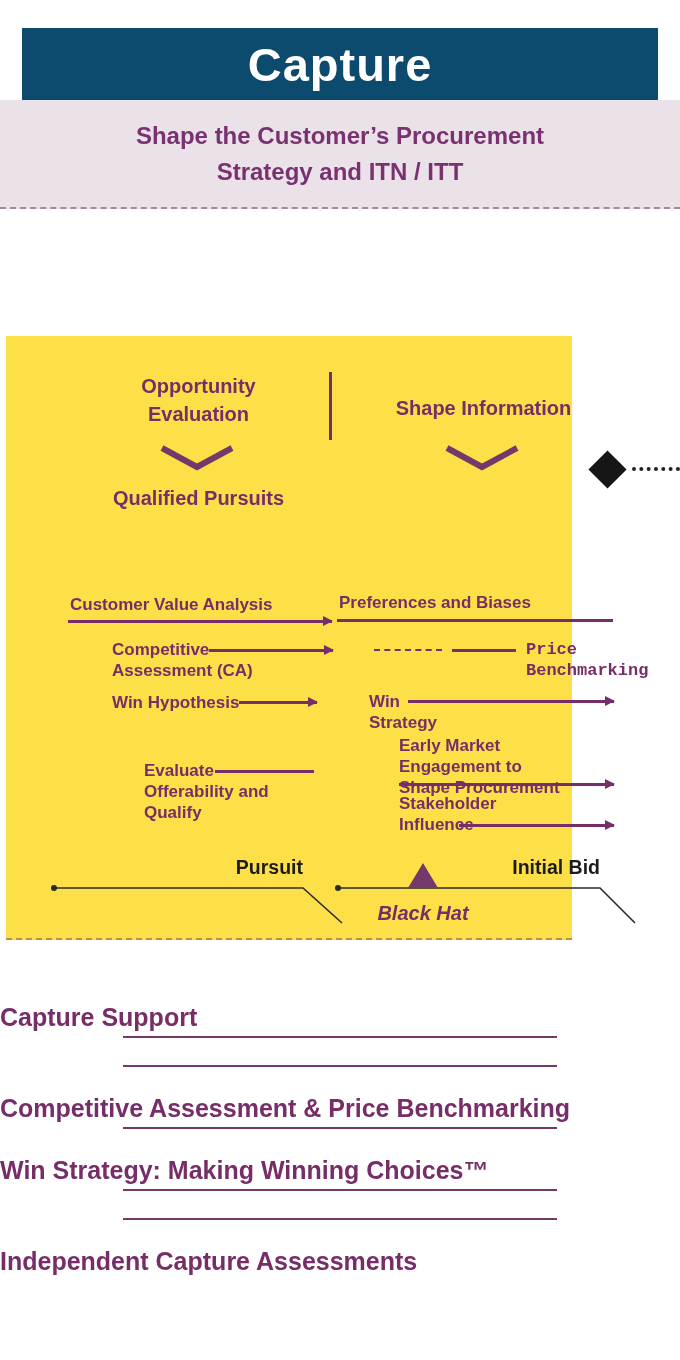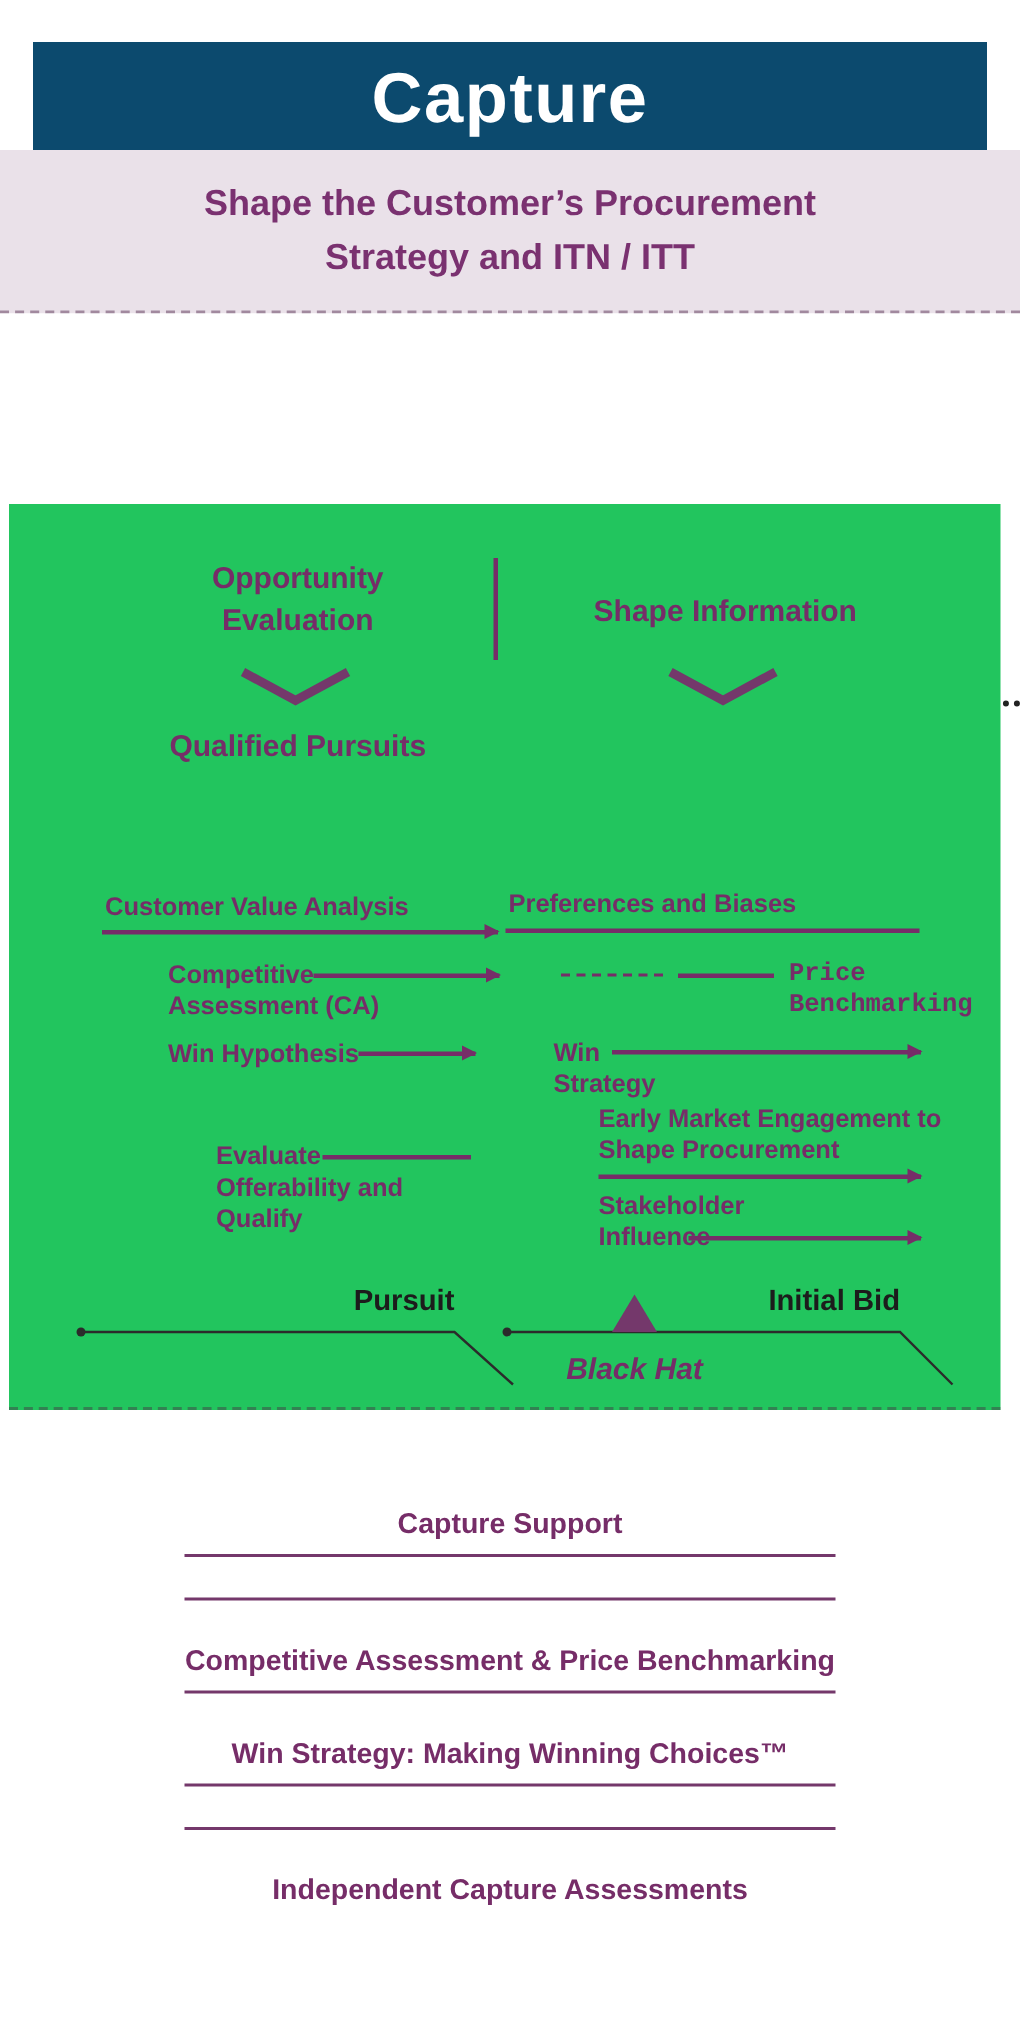--- a/index.html
+++ b/index.html
@@ -44,21 +44,21 @@
   .diamond-wrap-1{left:287px;top:247px;}
   .diamond-wrap-2{left:594px;top:247px;}
   .diamond-purple{background:#74386B;}
   .diamond-black{background:#161616;}
   .dots{height:0;border-top:4px dotted #222222;}
   .dots-1{left:324px;top:258px;width:40px;}
   .dots-2{left:632px;top:258px;width:48px;}
 
   
   .panel{
-    left:6px;top:336px;width:661px;height:602px;background:#22c55e;
+    left:6px;top:336px;width:566px;height:602px;background:#fde047;
     border-bottom:2px dashed rgba(74,31,66,0.40);
   }
   .phase-title,.phase-outcome{
     color:#762D68;font-size:20px;font-weight:bold;text-align:center;line-height:28px;
   }
   .phase-title span,.phase-outcome span{display:block;}
   .opp-eval{left:85px;top:36px;width:215px;}
   .shape-comp{left:350px;top:58px;width:255px;}
   .qualified{left:85px;top:148px;width:215px;}
   .cap-strat{left:350px;top:148px;width:255px;}
@@ -108,21 +108,21 @@
   .tl-initialbid{left:394px;top:518px;width:200px;text-align:right;}
   .tl-svg{left:0;top:500px;}
   .black-hat{
     left:317px;top:566px;width:200px;text-align:center;
     color:#762D68;font-size:20px;font-weight:bold;font-style:italic;
   }
 
   
   .footer-list{left:0;top:1003px;width:680px;}
   .list-item{
-    color:#762D68;font-size:19px;font-weight:bold;line-height:28px;text-align:center;
+    color:#762D68;font-size:25px;font-weight:bold;line-height:28px;text-align:left;
   }
   .list-rule{width:434px;height:2px;background:#74386B;margin:5px auto 27px;}
 </style>
 </head>
 <body>
 
 <div class="abs header-bar">
   <h1>Capture</h1>
 </div>
 

